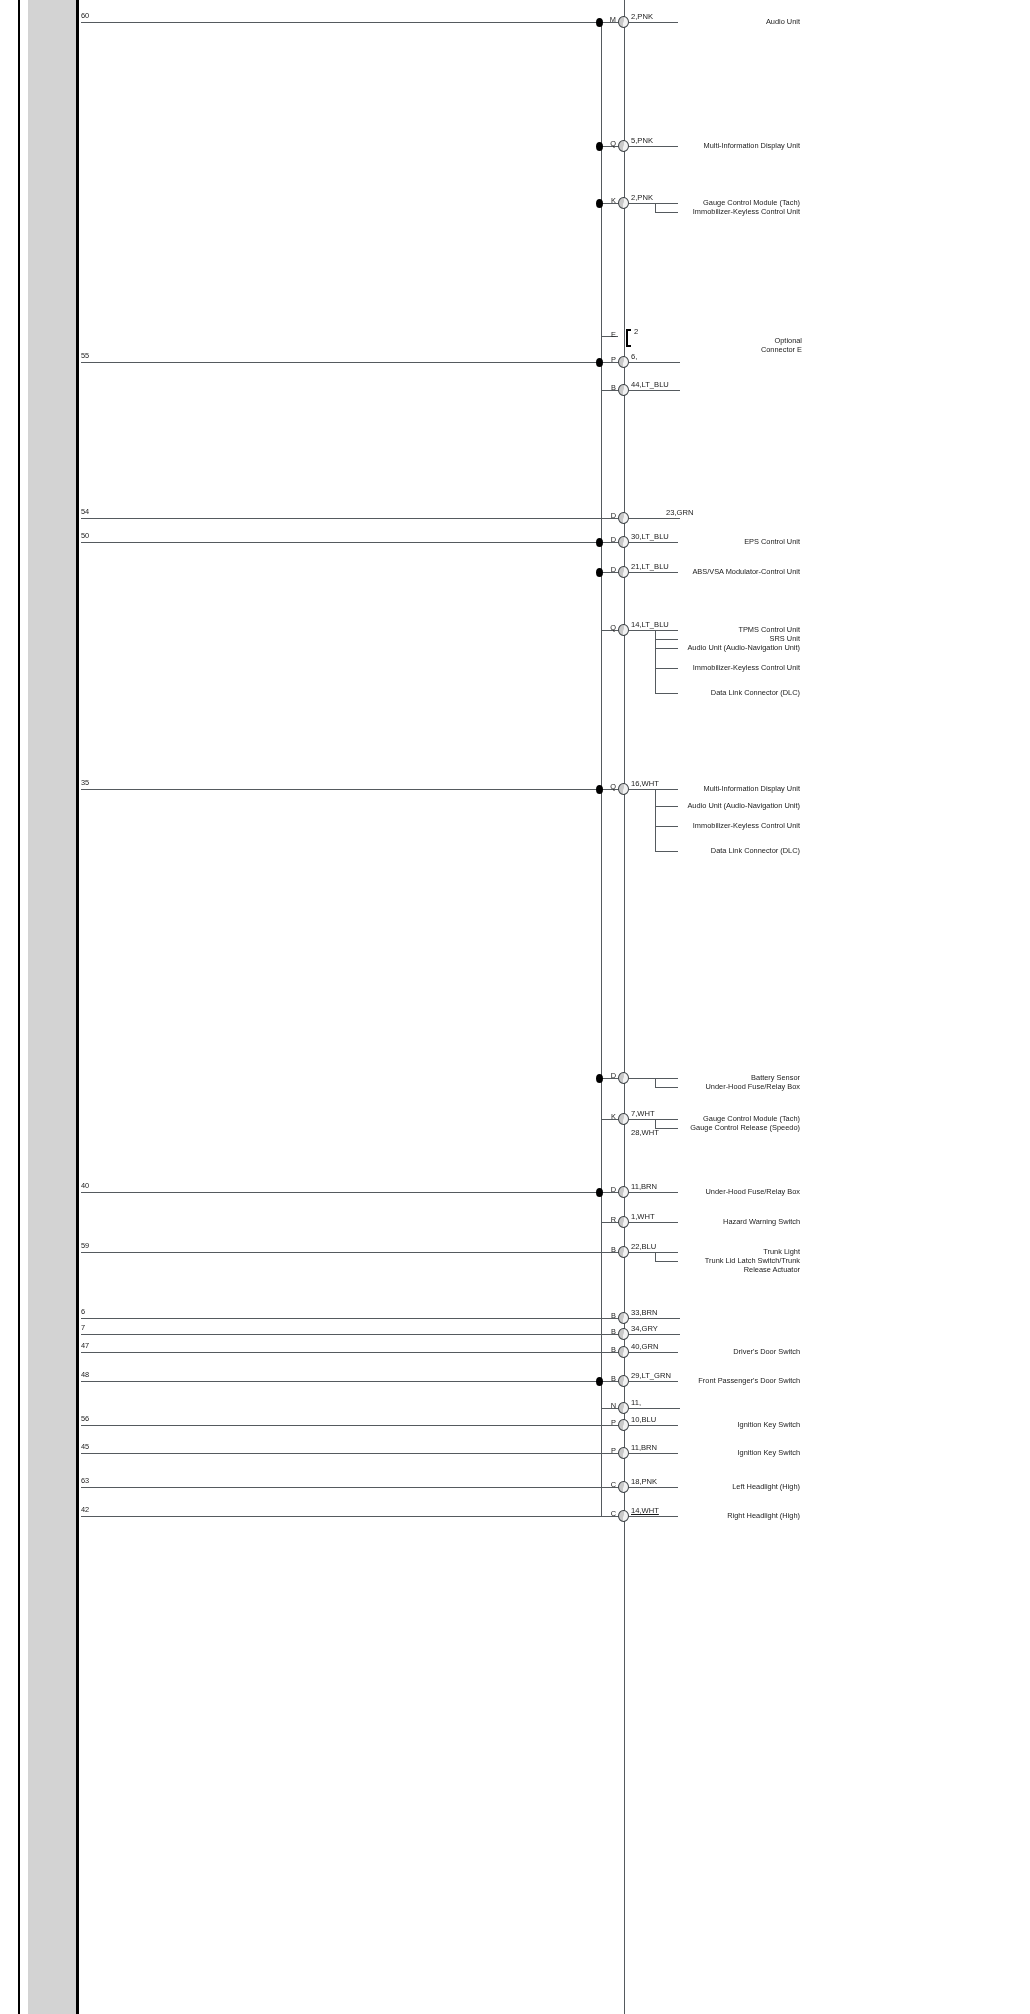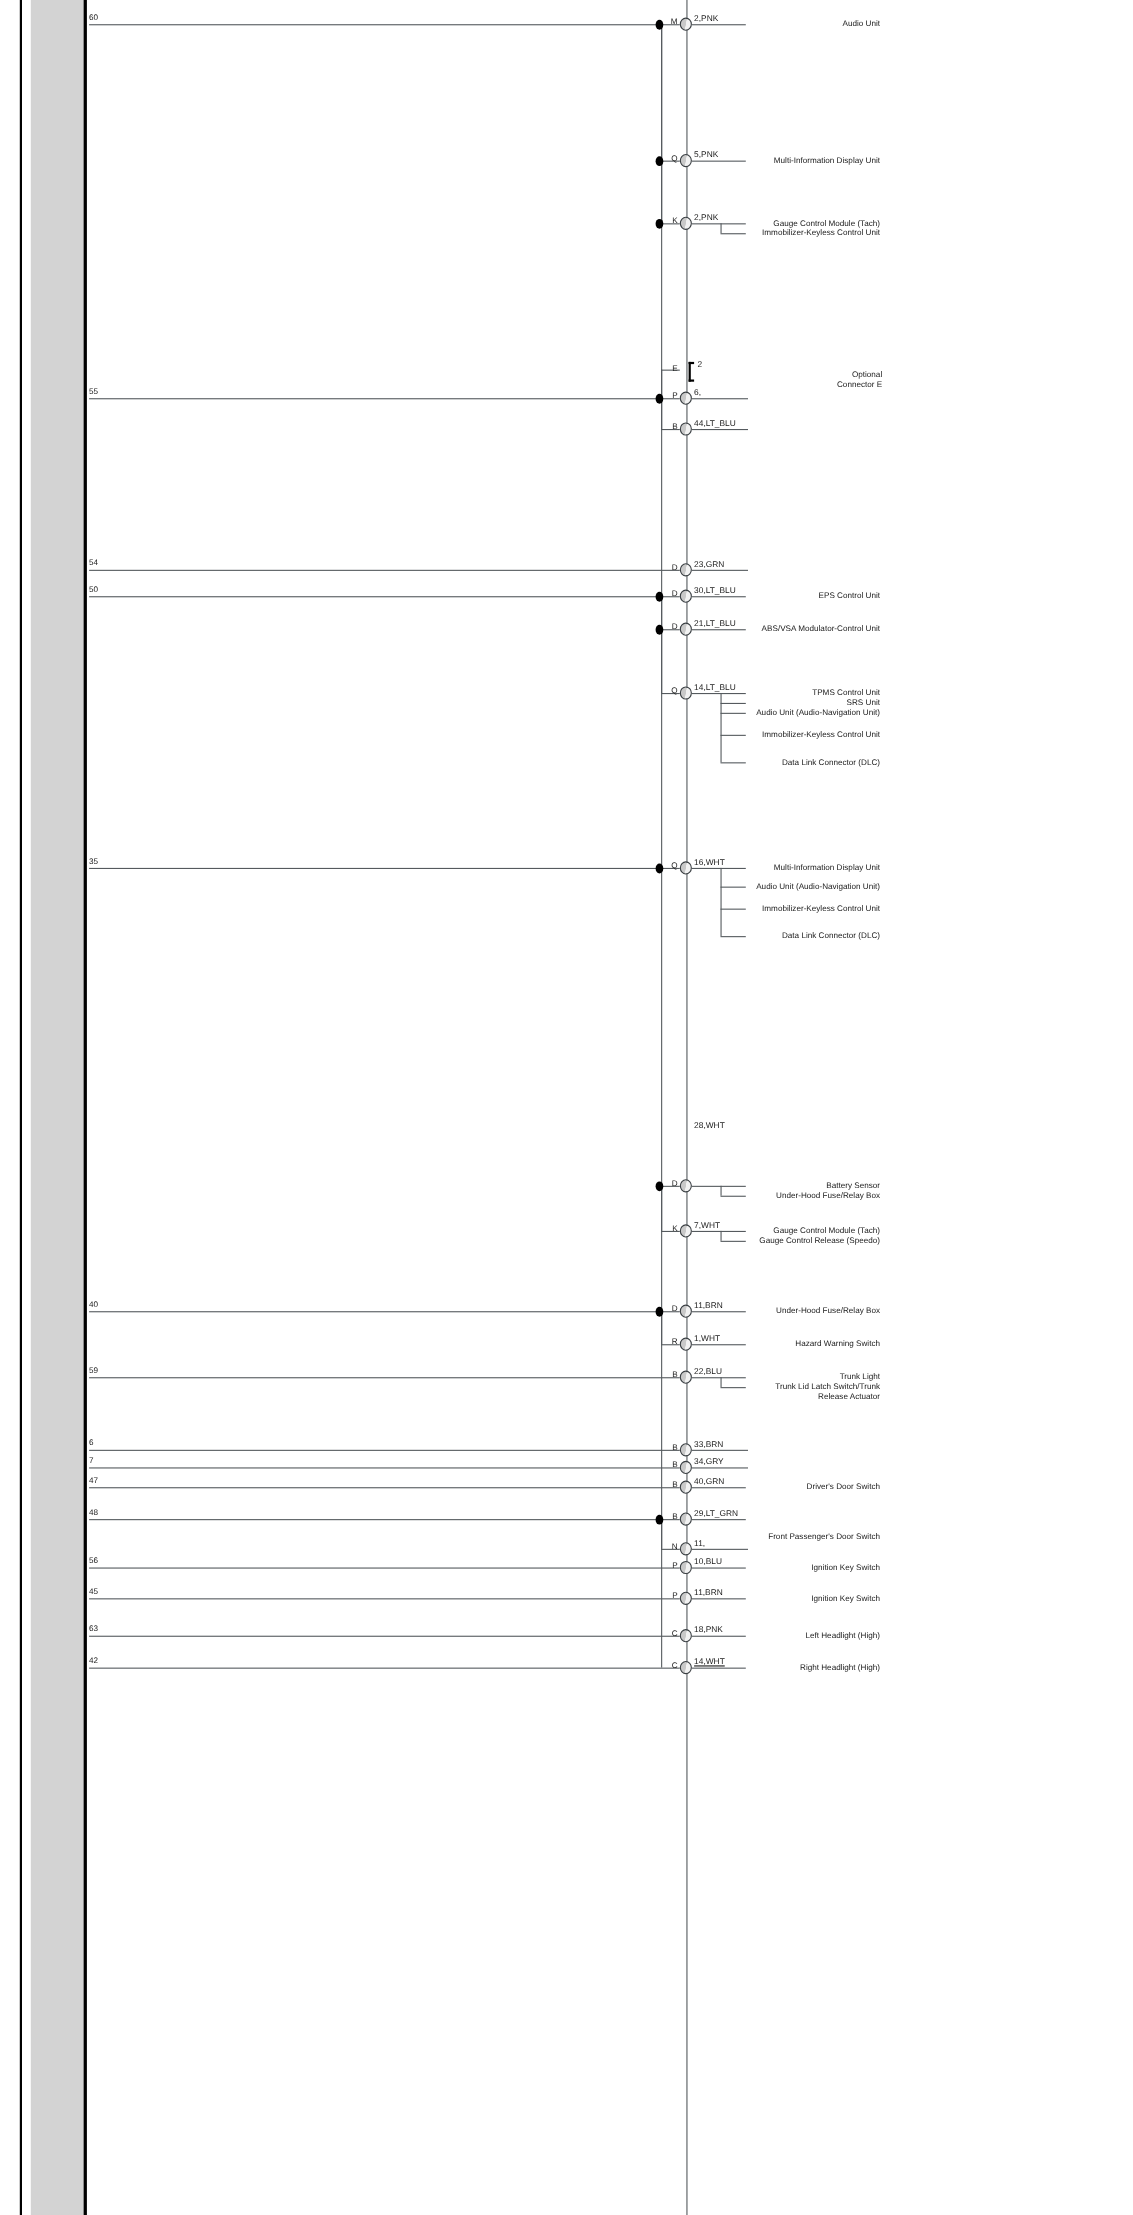--- a/index.html
+++ b/index.html
@@ -156,21 +156,21 @@
       <div class="hline" style="left:601px;top:390px;width:17px;"></div>
       <div class="hline" style="left:629px;top:390px;width:51px;"></div>
       <div class="pinlabel" style="left:601px;top:383px;width:15px;">B</div>
       <div class="conn" style="left:618px;top:384px;"></div>
       <div class="gauge" style="left:631px;top:380px;">44,LT_BLU</div>
       <div class="circuitnum" style="left:81px;top:507px;">54</div>
       <div class="hline" style="left:81px;top:518px;width:537px;"></div>
       <div class="hline" style="left:629px;top:518px;width:51px;"></div>
       <div class="pinlabel" style="left:601px;top:511px;width:15px;">D</div>
       <div class="conn" style="left:618px;top:512px;"></div>
-      <div class="gauge" style="left:631px;top:508px;">23,GRN</div>
+      <div class="gauge" style="left:666px;top:508px;">23,GRN</div>
       <div class="circuitnum" style="left:81px;top:531px;">50</div>
       <div class="hline" style="left:81px;top:542px;width:537px;"></div>
       <div class="hline" style="left:629px;top:542px;width:49px;"></div>
       <div class="dot" style="left:596px;top:538px;"></div>
       <div class="pinlabel" style="left:601px;top:535px;width:15px;">D</div>
       <div class="conn" style="left:618px;top:536px;"></div>
       <div class="gauge" style="left:631px;top:532px;">30,LT_BLU</div>
       <div class="devname" style="left:682px;top:538px;width:118px;">EPS Control Unit</div>
       <div class="hline" style="left:601px;top:572px;width:17px;"></div>
       <div class="hline" style="left:629px;top:572px;width:49px;"></div>
@@ -207,21 +207,21 @@
       <div class="devname" style="left:682px;top:822px;width:118px;">Immobilizer-Keyless Control Unit</div>
       <div class="hline" style="left:655px;top:826px;width:23px;"></div>
       <div class="devname" style="left:682px;top:847px;width:118px;">Data Link Connector (DLC)</div>
       <div class="hline" style="left:655px;top:851px;width:23px;"></div>
       <div class="vline" style="left:655px;top:789px;height:62px;"></div>
       <div class="hline" style="left:601px;top:1078px;width:17px;"></div>
       <div class="hline" style="left:629px;top:1078px;width:49px;"></div>
       <div class="dot" style="left:596px;top:1074px;"></div>
       <div class="pinlabel" style="left:601px;top:1071px;width:15px;">D</div>
       <div class="conn" style="left:618px;top:1072px;"></div>
-      <div class="gauge" style="left:631px;top:1018px;">28,WHT</div>
+      <div class="gauge" style="left:631px;top:1128px;">28,WHT</div>
       <div class="devname" style="left:682px;top:1074px;width:118px;">Battery Sensor</div>
       <div class="devname" style="left:682px;top:1083px;width:118px;">Under-Hood Fuse/Relay Box</div>
       <div class="hline" style="left:655px;top:1087px;width:23px;"></div>
       <div class="vline" style="left:655px;top:1078px;height:9px;"></div>
       <div class="hline" style="left:601px;top:1119px;width:17px;"></div>
       <div class="hline" style="left:629px;top:1119px;width:49px;"></div>
       <div class="pinlabel" style="left:601px;top:1112px;width:15px;">K</div>
       <div class="conn" style="left:618px;top:1113px;"></div>
       <div class="gauge" style="left:631px;top:1109px;">7,WHT</div>
       <div class="devname" style="left:682px;top:1115px;width:118px;">Gauge Control Module (Tach)</div>
@@ -271,21 +271,21 @@
       <div class="conn" style="left:618px;top:1346px;"></div>
       <div class="gauge" style="left:631px;top:1342px;">40,GRN</div>
       <div class="devname" style="left:682px;top:1348px;width:118px;">Driver's Door Switch</div>
       <div class="circuitnum" style="left:81px;top:1370px;">48</div>
       <div class="hline" style="left:81px;top:1381px;width:537px;"></div>
       <div class="hline" style="left:629px;top:1381px;width:49px;"></div>
       <div class="dot" style="left:596px;top:1377px;"></div>
       <div class="pinlabel" style="left:601px;top:1374px;width:15px;">B</div>
       <div class="conn" style="left:618px;top:1375px;"></div>
       <div class="gauge" style="left:631px;top:1371px;">29,LT_GRN</div>
-      <div class="devname" style="left:682px;top:1377px;width:118px;margin-top:16px;">Front Passenger's Door Switch</div>
+      <div class="devname" style="left:682px;top:1377px;width:118px;">Front Passenger's Door Switch</div>
       <div class="hline" style="left:601px;top:1408px;width:17px;"></div>
       <div class="hline" style="left:629px;top:1408px;width:51px;"></div>
       <div class="pinlabel" style="left:601px;top:1401px;width:15px;">N</div>
       <div class="conn" style="left:618px;top:1402px;"></div>
       <div class="gauge" style="left:631px;top:1398px;">11,</div>
       <div class="circuitnum" style="left:81px;top:1414px;">56</div>
       <div class="hline" style="left:81px;top:1425px;width:537px;"></div>
       <div class="hline" style="left:629px;top:1425px;width:49px;"></div>
       <div class="pinlabel" style="left:601px;top:1418px;width:15px;">P</div>
       <div class="conn" style="left:618px;top:1419px;"></div>

